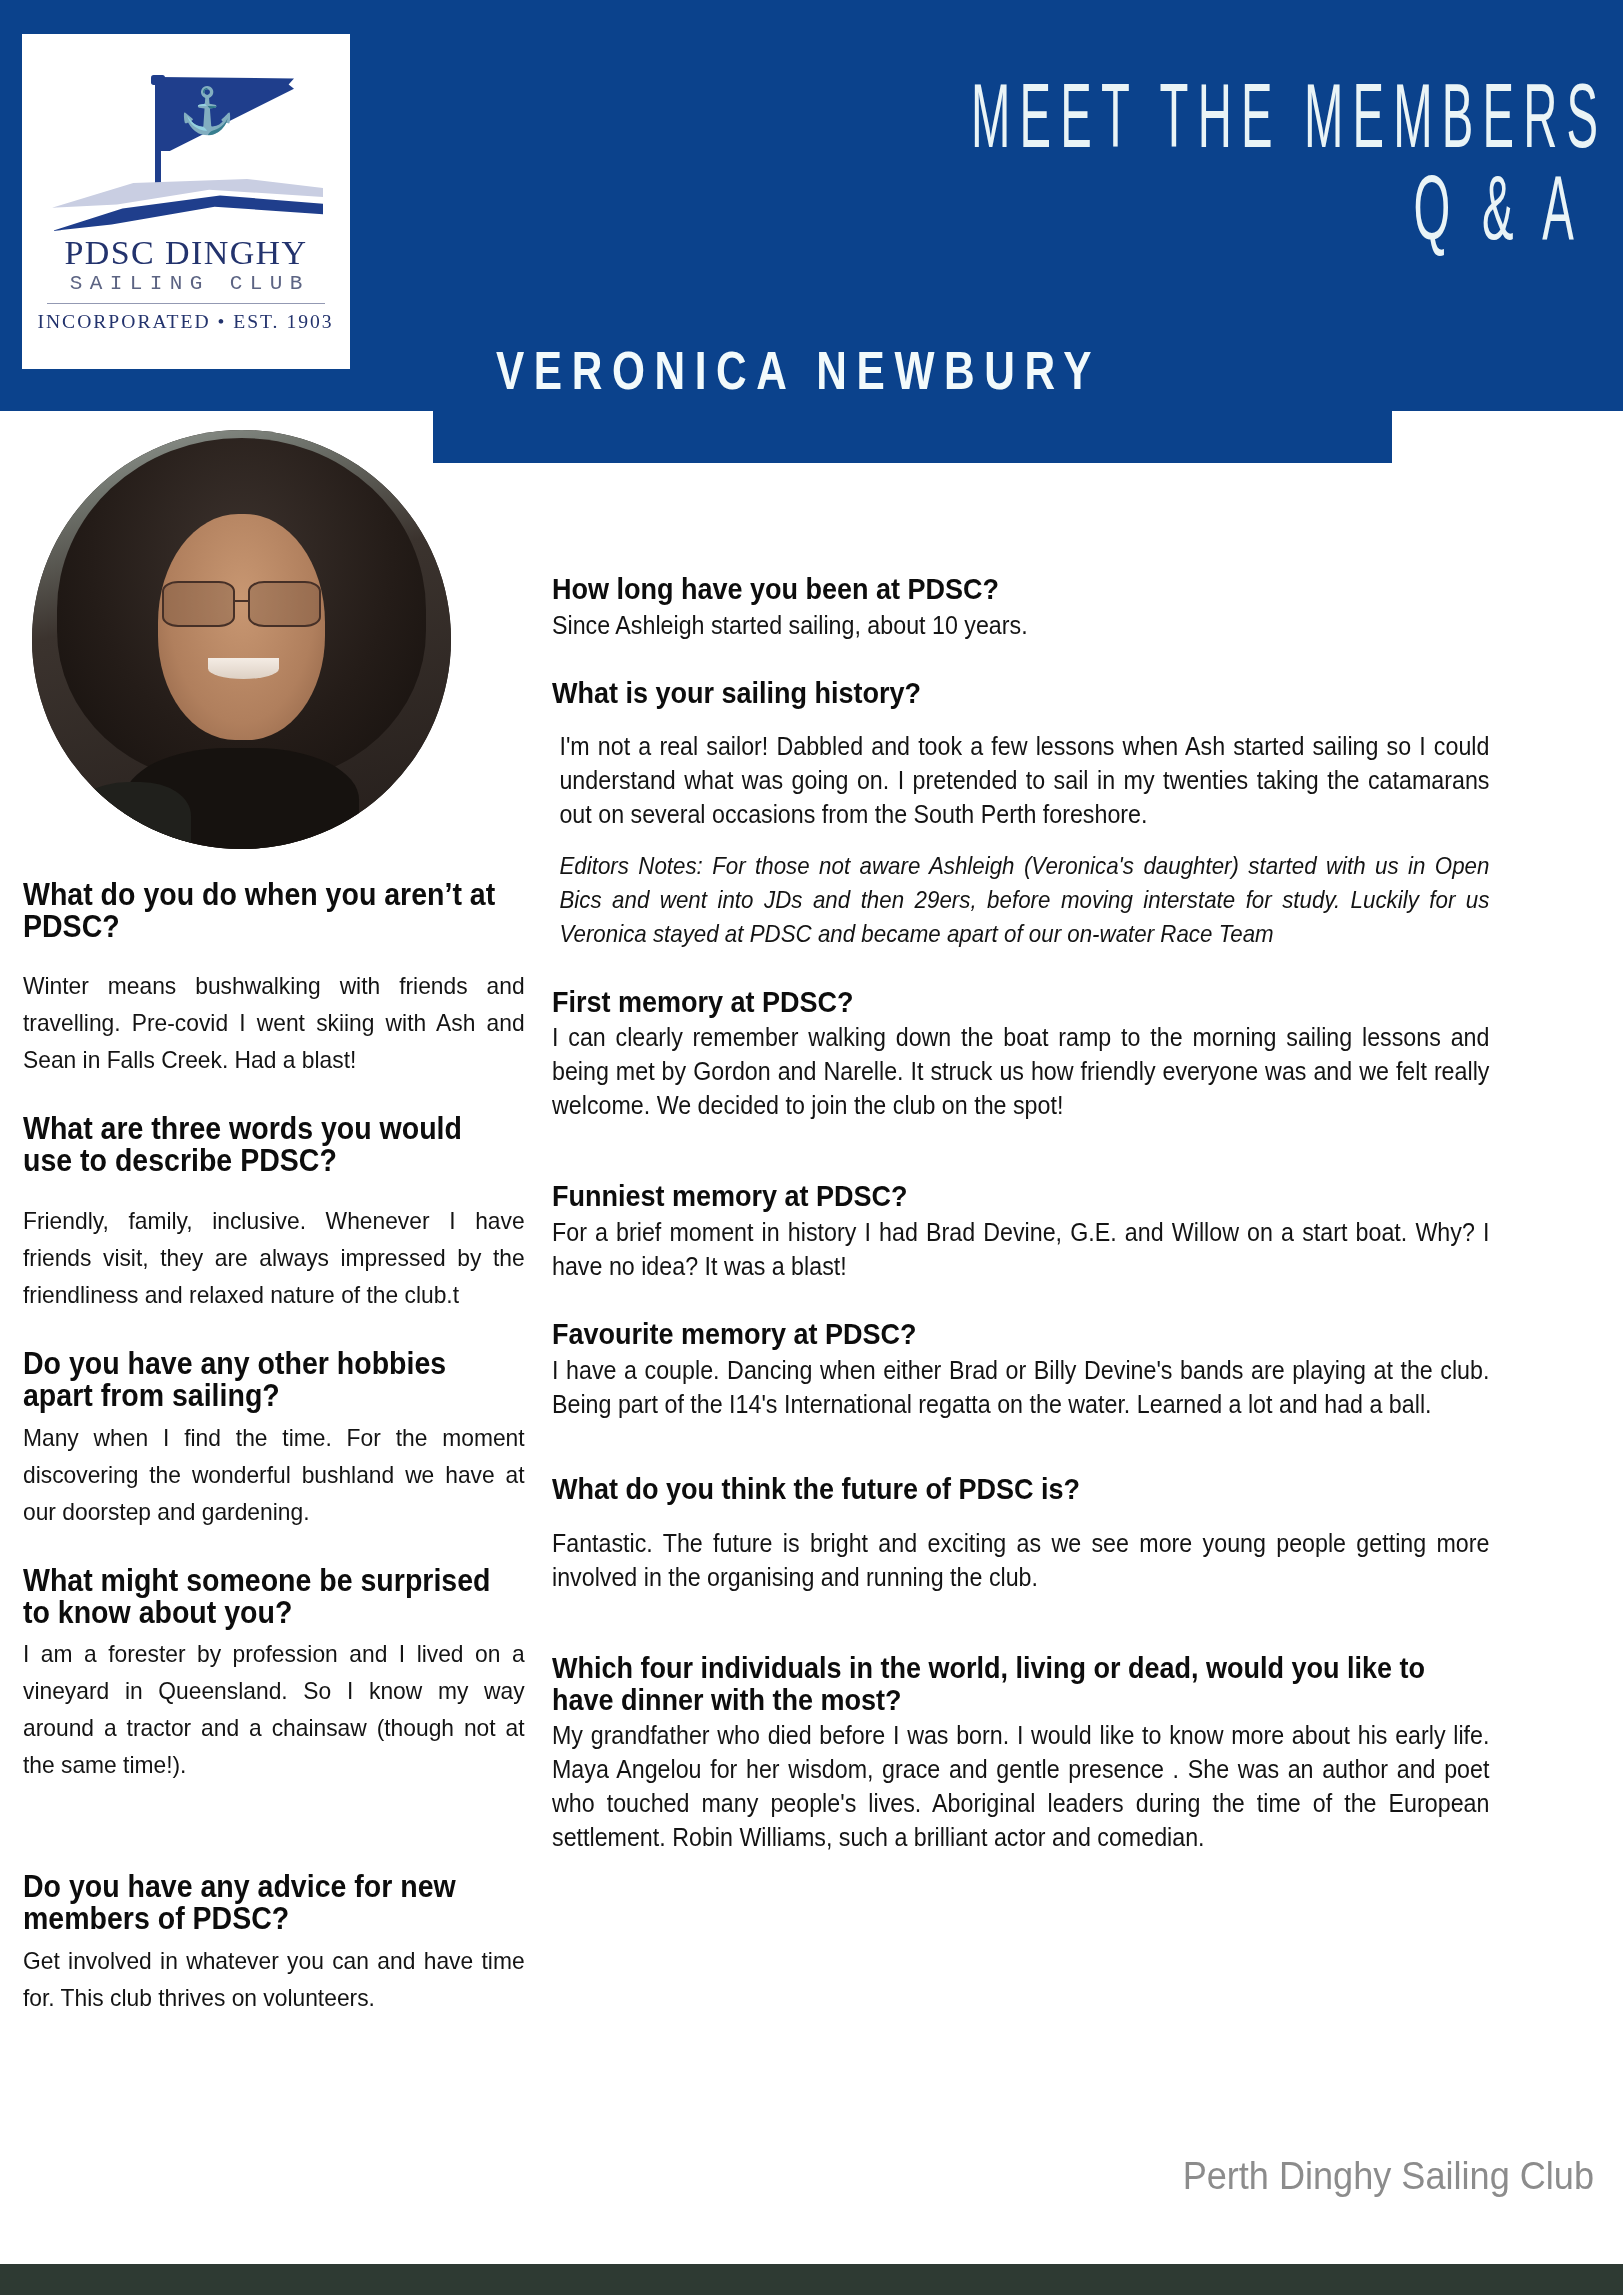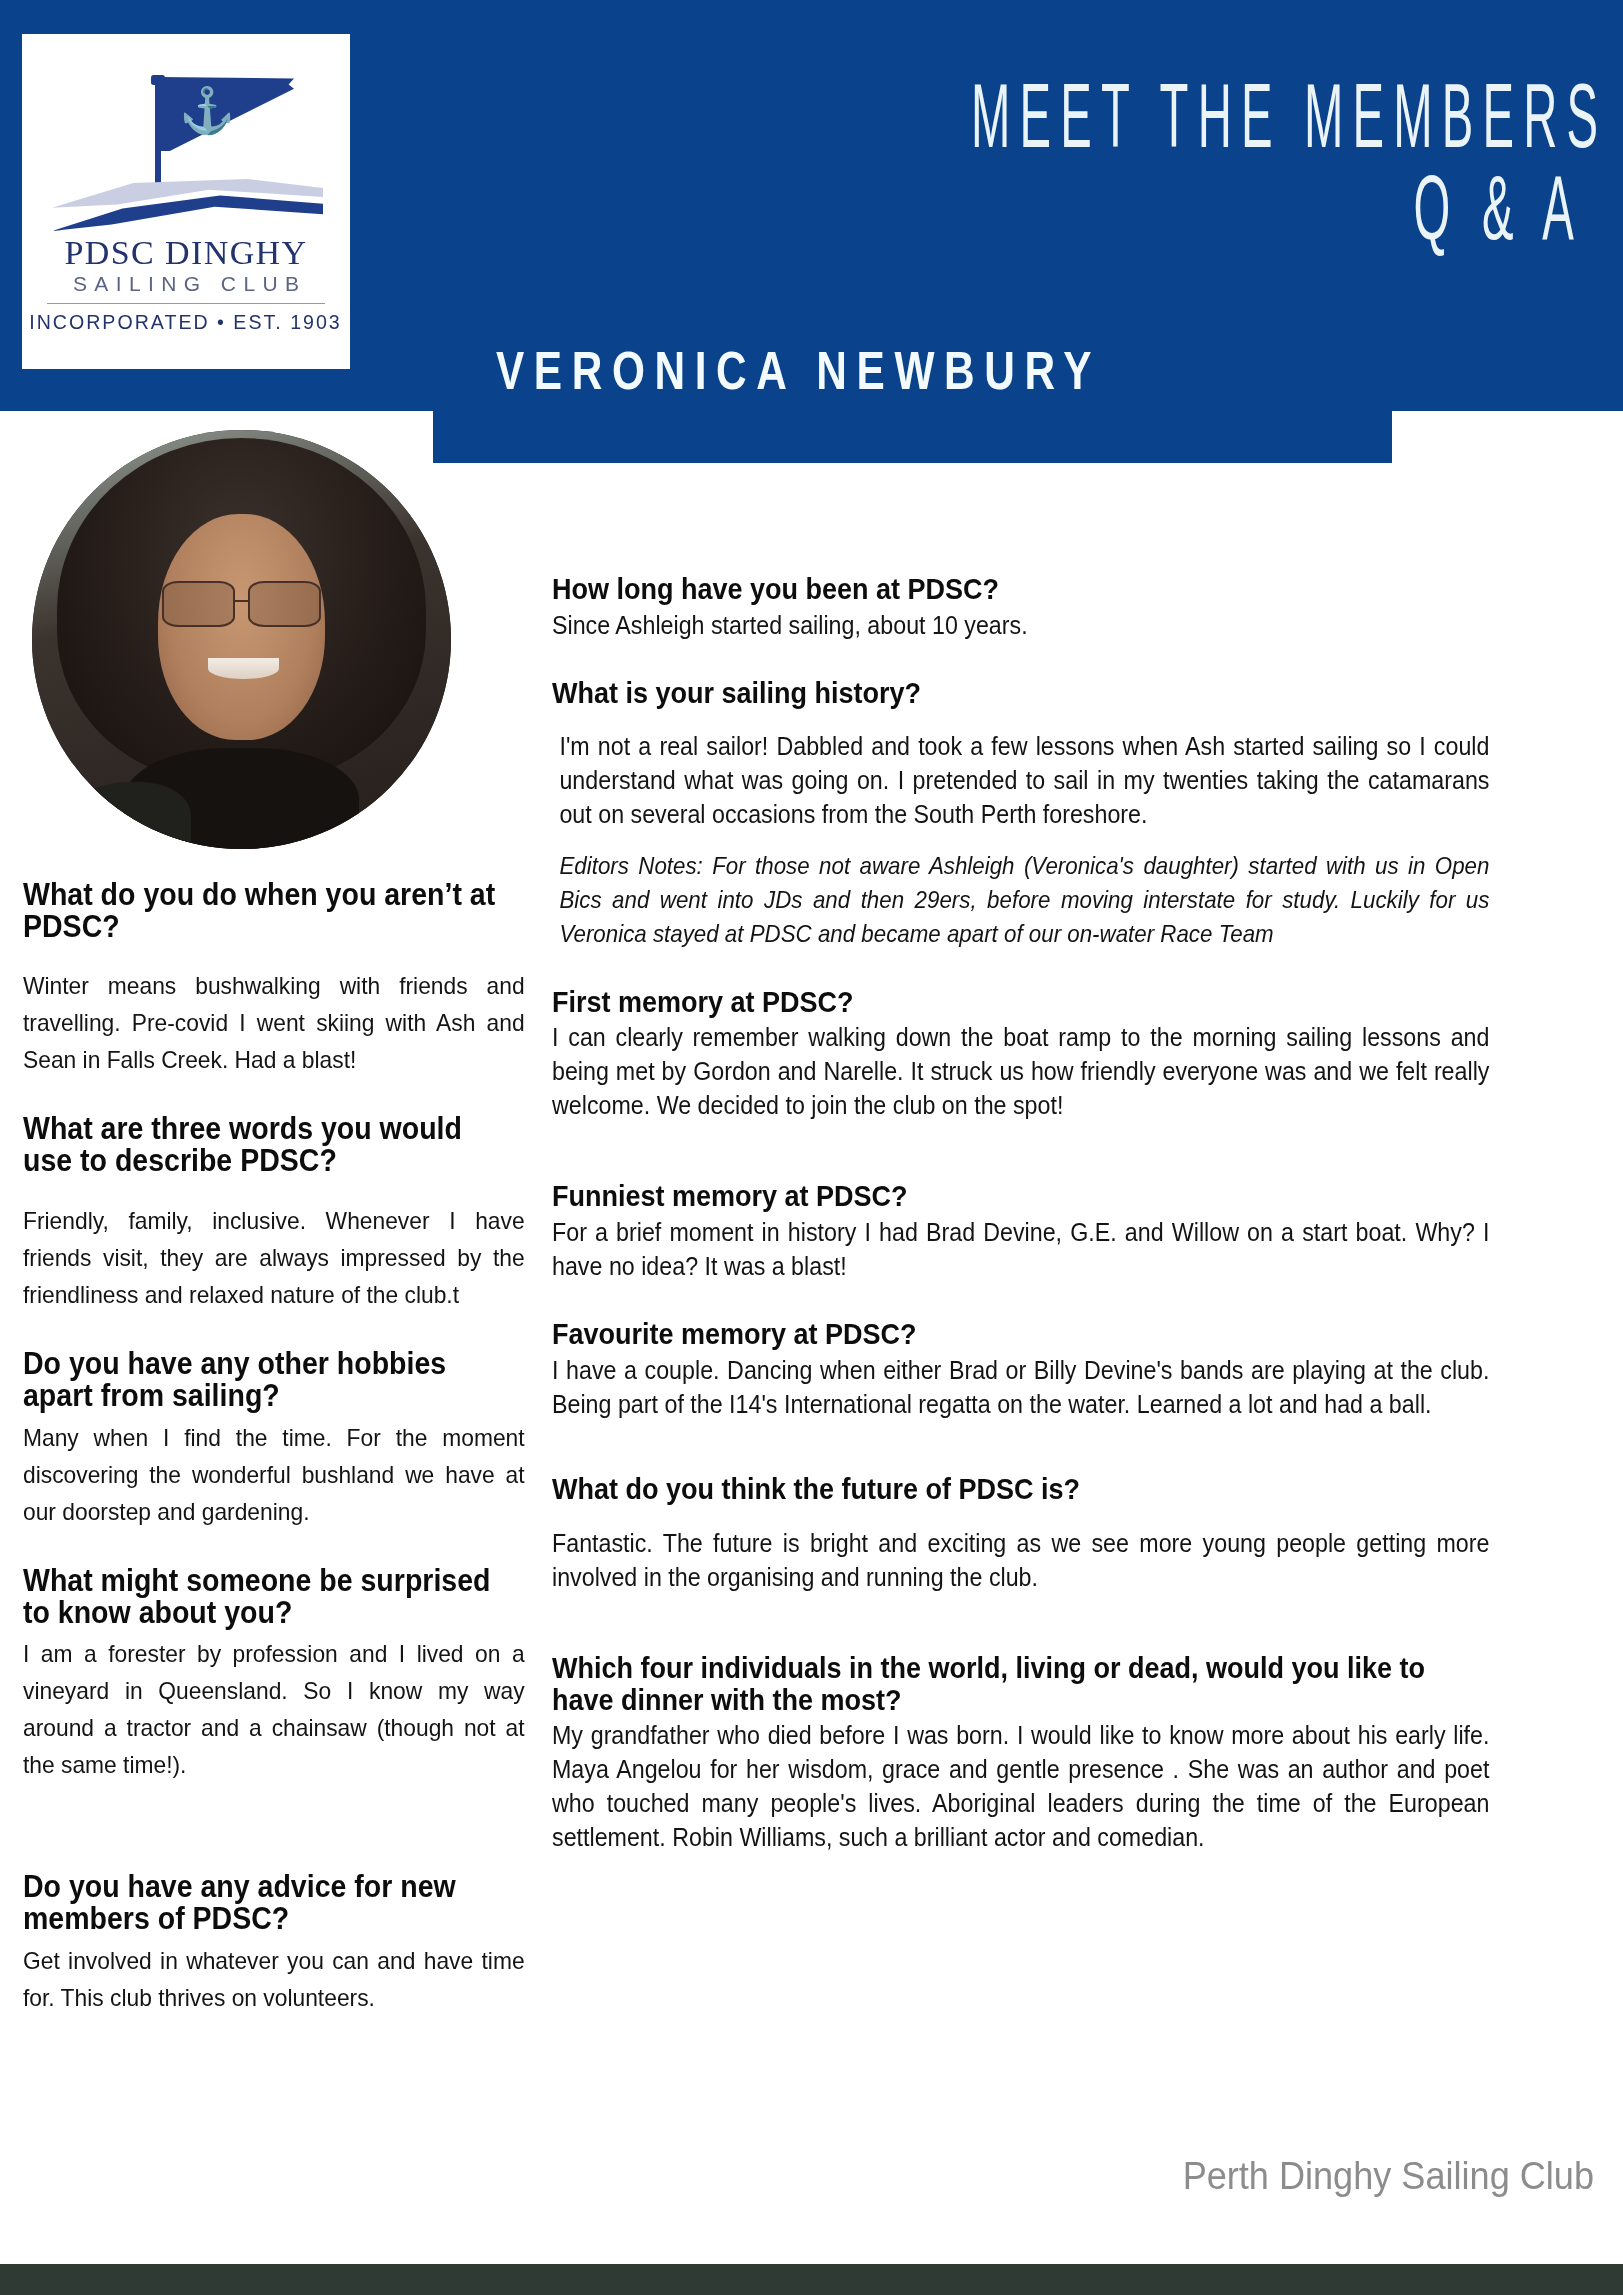--- a/index.html
+++ b/index.html
@@ -50,30 +50,30 @@
     background:#1F3E8C;
     clip-path: polygon(0% 96%, 26% 48%, 62% 20%, 100% 38%, 100% 60%, 60% 44%, 22% 82%);
   }
   .logo-t1 {
     position:absolute; left:0; right:0; top:200px; text-align:center;
     font-family:"Liberation Serif", serif;
     font-size:34px; letter-spacing:1.4px; color:#23336D;
   }
   .logo-t2 {
     position:absolute; left:0; right:0; top:238px; text-align:center;
-    font-family:Liberation Sans, sans-serif;
+    font-family:Liberation Mono, monospace;
     font-size:21px; letter-spacing:7.4px; color:#5C6483; padding-left:7.4px;
   }
   .logo-rule {
     position:absolute; left:25px; right:25px; top:269px; height:1.4px;
     background:#9399B3;
   }
   .logo-t3 {
     position:absolute; left:0; right:1px; top:277px; text-align:center;
-    font-family:Liberation Sans, sans-serif;
+    font-family:Liberation Serif, serif;
     font-size:19.6px; letter-spacing:2px; color:#23336D;
   }
 
   .meet-title {
     position:absolute; left:406px; top:76px; width:1177px;
     text-align:right;
     font-family:"Liberation Sans Narrow","Liberation Sans", sans-serif;
     font-size:91px; line-height:80px; font-weight:400;
     color:#EAF4F6; letter-spacing:17.6px;
     transform:scaleX(0.52); transform-origin:right center;

